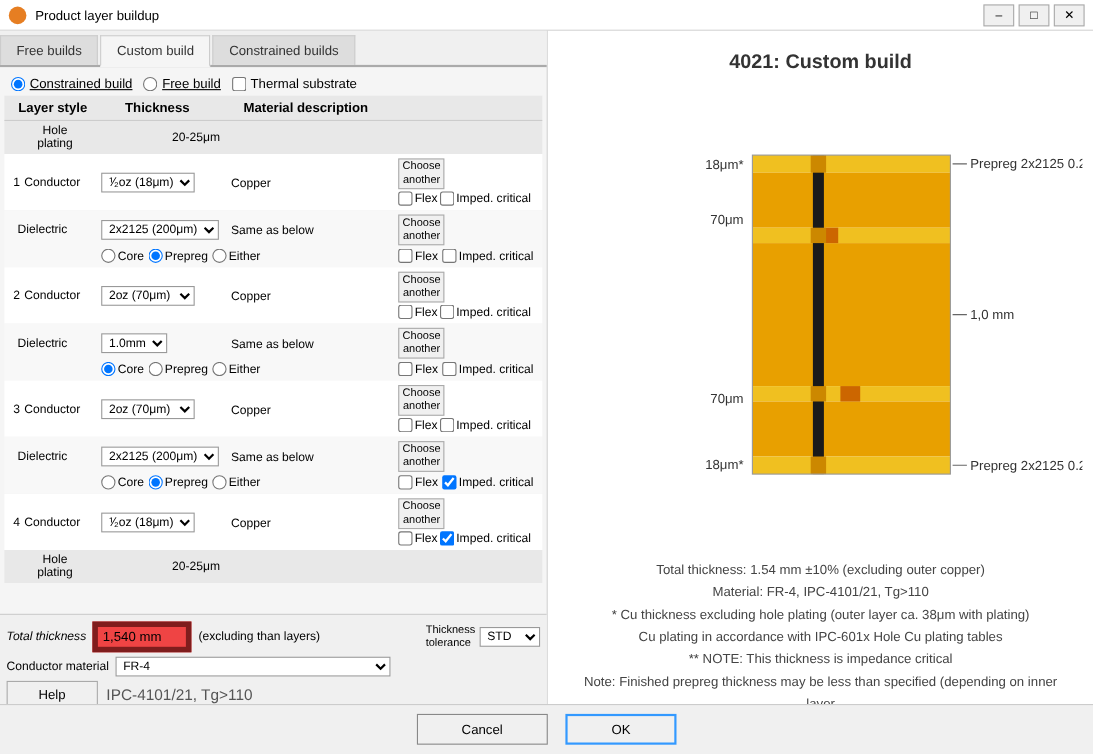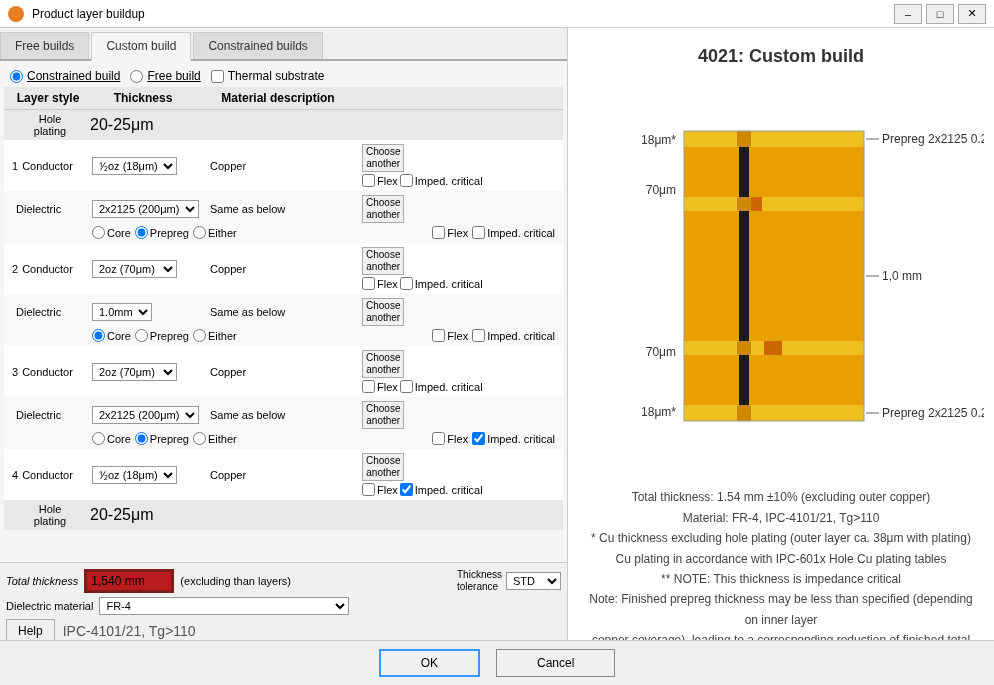--- a/index.html
+++ b/index.html
@@ -3,43 +3,43 @@
   <meta charset="utf-8">
   <style>
     * { box-sizing: border-box; margin: 0; padding: 0; font-family: 'Segoe UI', Tahoma, Arial, sans-serif; font-size: 12px; }
     body { background: #f0f0f0; width: 994px; height: 685px; overflow: hidden; }
     .title-bar { background: #fff; border-bottom: 1px solid #ccc; display: flex; align-items: center; padding: 4px 8px; height: 28px; }
     .title-bar-icon { width: 16px; height: 16px; background: #e67e22; border-radius: 50%; margin-right: 8px; }
     .title-bar-text { flex: 1; font-size: 12px; font-weight: normal; }
     .title-bar-controls { display: flex; gap: 4px; }
     .title-btn { width: 28px; height: 20px; border: 1px solid #aaa; background: #f0f0f0; cursor: pointer; font-size: 11px; display: flex; align-items: center; justify-content: center; }
     .main-container { display: flex; height: calc(685px - 28px); }
-    .left-panel { width: 568px; border-right: 1px solid #ccc; background: #f5f5f5; display: flex; flex-direction: column; }
+    .left-panel { width: 498px; border-right: 1px solid #ccc; background: #f5f5f5; display: flex; flex-direction: column; }
     .tabs { display: flex; background: #f0f0f0; border-bottom: 2px solid #aaa; }
     .tab { padding: 6px 14px; cursor: pointer; border: 1px solid #ccc; border-bottom: none; background: #ddd; color: #333; margin-right: 2px; margin-top: 4px; }
     .tab.active { background: #f5f5f5; border-bottom: 2px solid #f5f5f5; margin-bottom: -2px; font-weight: normal; }
     .content-area { flex: 1; overflow-y: auto; padding: 4px; }
     .radio-row { display: flex; align-items: center; padding: 4px 6px; gap: 10px; }
     .radio-label { display: flex; align-items: center; gap: 4px; cursor: pointer; text-decoration: underline; }
     .thermal-label { display: flex; align-items: center; gap: 4px; }
     .table-header { display: grid; grid-template-columns: 80px 110px 160px 110px; padding: 2px 4px; background: #e8e8e8; border-bottom: 1px solid #ccc; font-weight: bold; text-align: center; }
     .th-cell { padding: 2px; text-align: center; }
     .hole-plating-row { display: flex; align-items: center; padding: 3px 6px; background: #f0f0f0; }
     .hole-label { width: 80px; text-align: center; font-size: 11px; }
-    .hole-thick { width: 110px; text-align: left; font-size: 16px; }
+    .hole-thick { width: 110px; text-align: right; font-size: 11px; }
     .conductor-row { display: grid; grid-template-columns: 80px 110px 160px auto; align-items: center; padding: 2px 4px; }
     select { font-size: 11px; padding: 1px 2px; border: 1px solid #999; background: #fff; }
     .choose-btn { font-size: 10px; padding: 1px 3px; border: 1px solid #aaa; background: #f0f0f0; cursor: pointer; line-height: 1.2; }
     .prepreg-row { display: flex; align-items: center; gap: 4px; padding: 1px 4px 2px 84px; }
     .thickness-row { display: flex; align-items: center; gap: 6px; padding: 2px 0; }
-    .thickness-input { width: 90px; padding: 2px 4px; border: 3px solid #7f1d1d; background: #b91c1c; }
+    .thickness-input { width: 90px; padding: 2px 4px; border: 5px solid #7f1d1d; background: #ef4444; }
     .tolerance-section { display: flex; align-items: center; gap: 4px; margin-left: auto; }
     .dielectric-row2 { display: flex; align-items: center; padding: 2px 0; gap: 6px; }
     .dielectric-select { width: 250px; }
-    .help-btn { padding: 4px 11px; border: 1px solid #aaa; background: #f0f0f0; cursor: pointer; }
+    .help-btn { padding: 4px 28px; border: 1px solid #aaa; background: #f0f0f0; cursor: pointer; }
     .std-select { width: 55px; }
     .bottom-table { border-top: 1px solid #ccc; }
     .bottom-table-header { display: grid; grid-template-columns: 100px 160px 1fr; background: #e8e8e8; padding: 2px 6px; border-bottom: 1px solid #ccc; }
     .bottom-table-row { display: grid; grid-template-columns: 100px 160px 1fr; padding: 2px 6px; }
     .action-btn { padding: 5px 40px; border: 1px solid #888; background: #f0f0f0; cursor: pointer; font-size: 12px; }
     .action-btn.ok { border: 2px solid #3399ff; }
     .right-panel { flex: 1; background: #fff; display: flex; flex-direction: column; padding: 10px; overflow: hidden; }
     .diagram-title { text-align: center; font-size: 18px; font-weight: bold; padding: 8px 0; color: #333; }
     .diagram-area { flex: 1; display: flex; justify-content: flex-end; align-items: center; position: relative; }
   </style>
@@ -339,21 +339,21 @@
         <div class="tolerance-section">
           <span style="font-size:10px; line-height:1.2;">Thickness<br>tolerance</span>
           <select class="std-select">
             <option>STD</option>
             <option>±10%</option>
             <option>±0.1mm</option>
           </select>
         </div>
       </div>
       <div class="dielectric-row2">
-        <span style="font-size:11px;">Dielectric material</span>
+        <span style="font-size:11px;">Conductor material</span>
         <select class="dielectric-select">
           <option>FR-4</option>
           <option>Rogers</option>
           <option>Isola</option>
         </select>
       </div>
       <div style="display:flex; align-items:center; gap:8px; padding-top:2px;">
         <button class="help-btn">Help</button>
         <span style="font-size:14px; color:#555;">IPC-4101/21, Tg&gt;110</span>
       </div>
@@ -430,15 +430,15 @@
       <div>* Cu thickness excluding hole plating (outer layer ca. 38μm with plating)</div>
       <div>Cu plating in accordance with IPC-601x Hole Cu plating tables</div>
       <div>** NOTE: This thickness is impedance critical</div>
       <div>Note: Finished prepreg thickness may be less than specified (depending on inner layer</div>
       <div>copper coverage), leading to a corresponding reduction of finished total thickness</div>
     </div>
   </div>
 </div>
 
 <div style="position:fixed; bottom:0; left:0; right:0; display:flex; justify-content:center; gap:16px; padding:8px; border-top:1px solid #ccc; background:#f0f0f0; z-index:100;">
+  <button class="action-btn">Cancel</button>
   <button class="action-btn ok">OK</button>
-  <button class="action-btn">Cancel</button>
 </div>
 
 </body></html>

